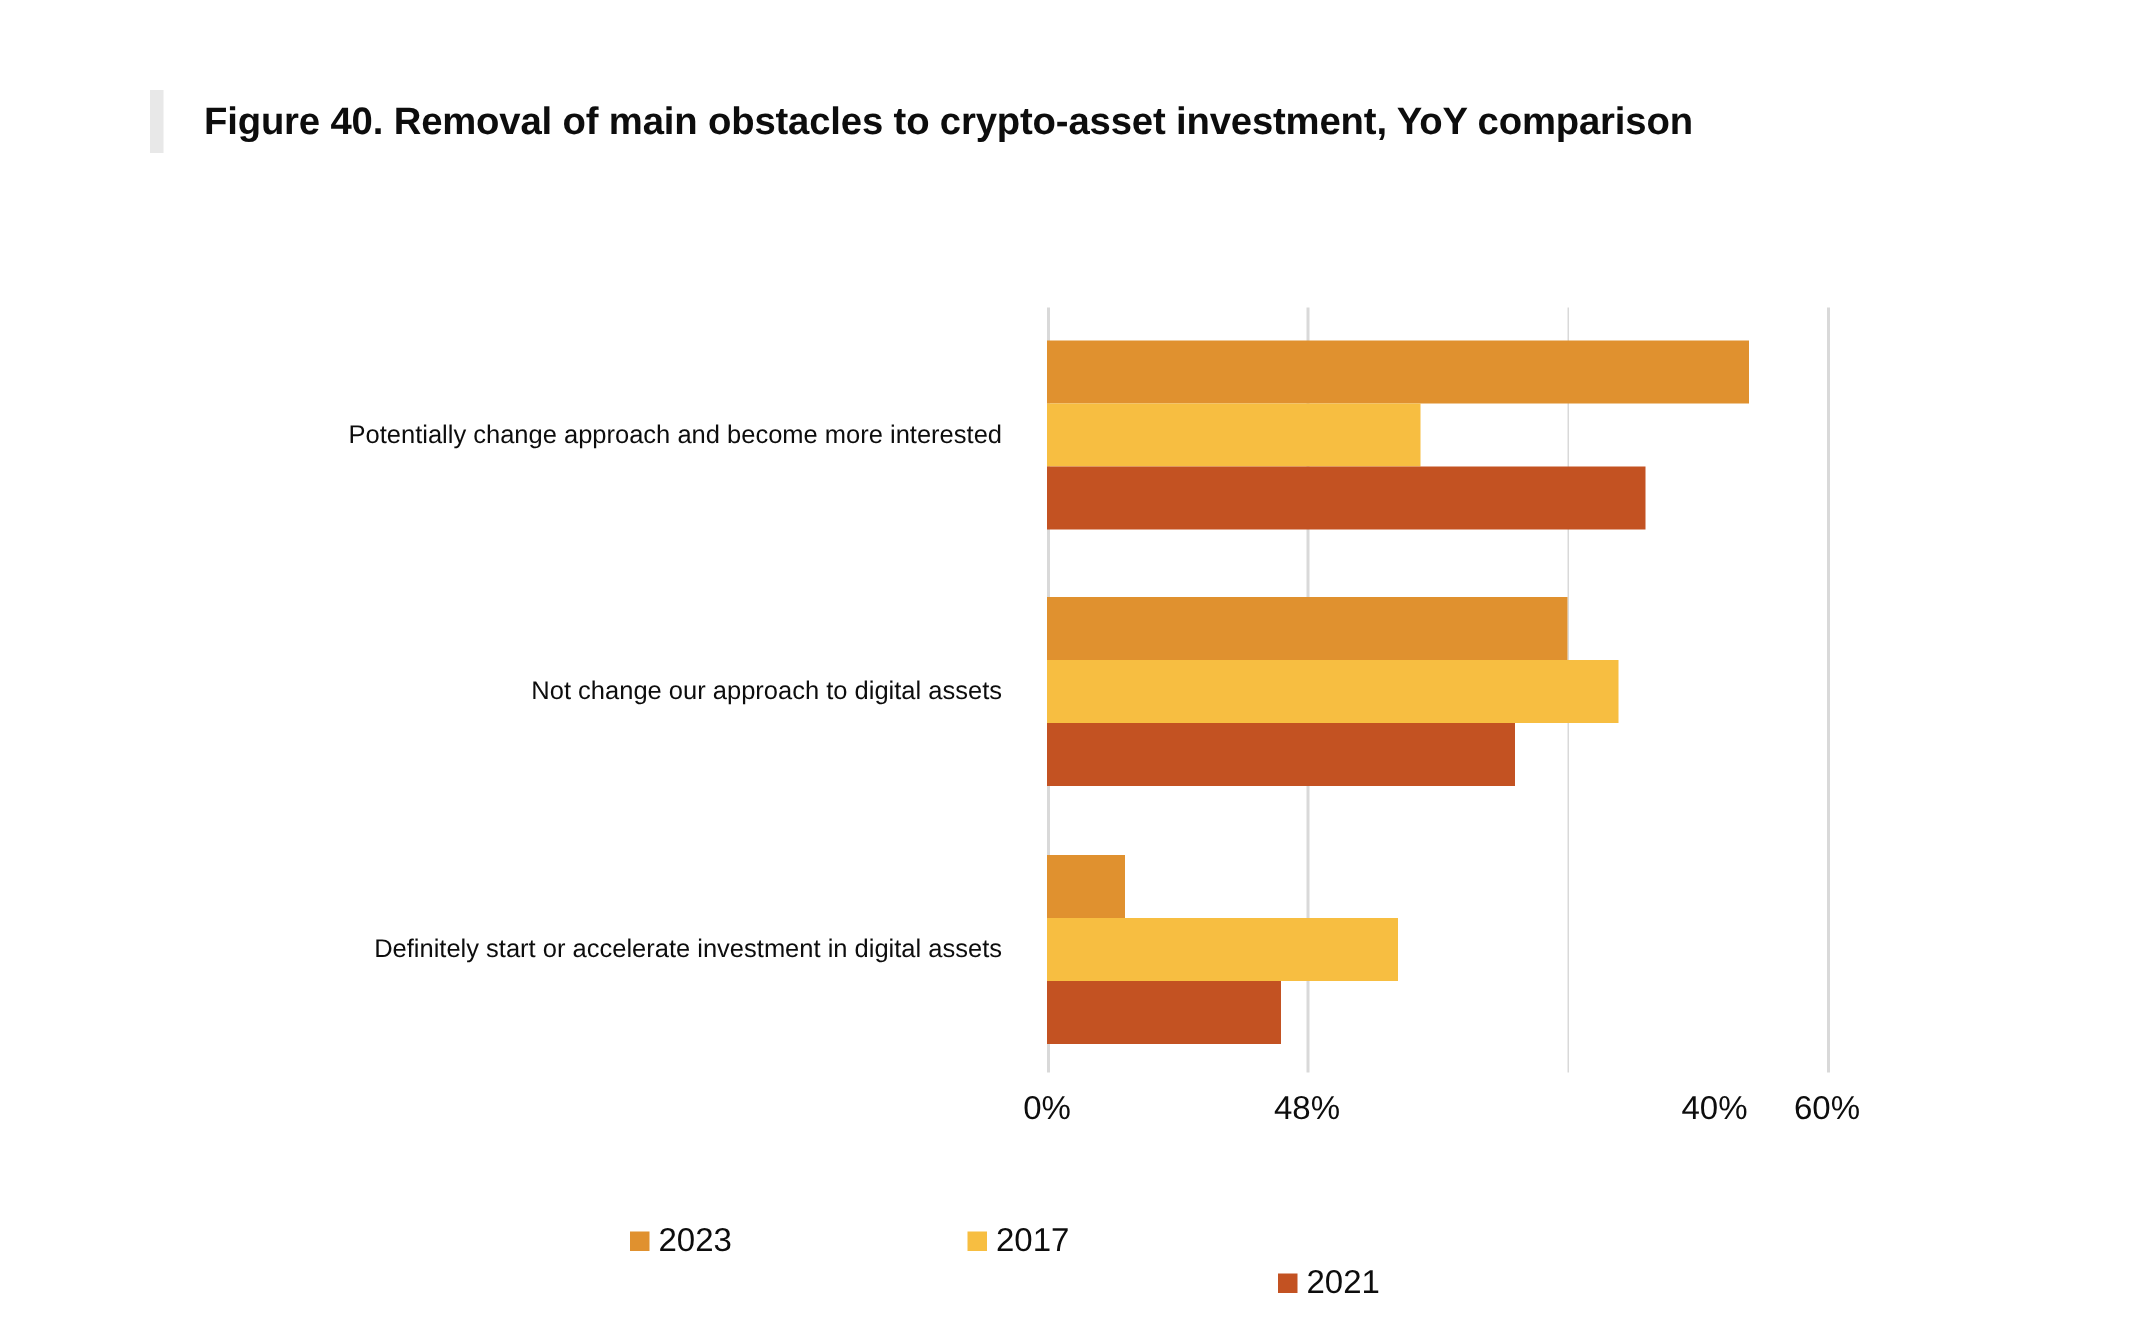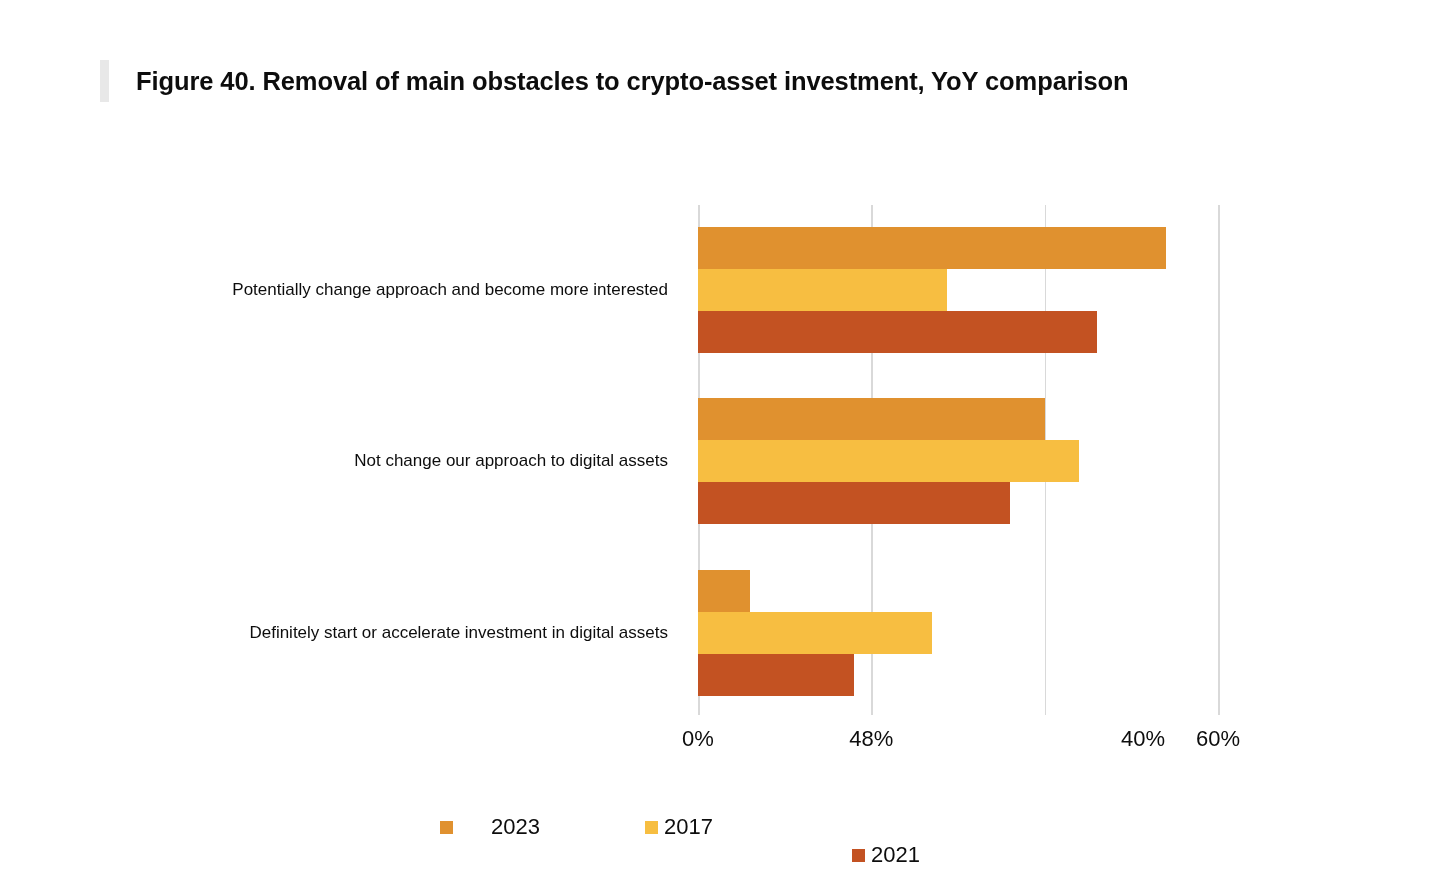--- a/index.html
+++ b/index.html
@@ -152,21 +152,21 @@
       <div class="xtick-label" style="left: 1218px;">60%</div>
     </div>
 
   <div id="catlabels">
       <div class="cat-label-wrap" style="top: 290px;">Potentially change approach and become more interested</div>
       <div class="cat-label-wrap" style="top: 461px;">Not change our approach to digital assets</div>
       <div class="cat-label-wrap" style="top: 633px; text-align: right;">Definitely start or accelerate investment in digital assets</div>
     </div>
 
   <div class="legend" id="legend">
-      <div class="legend-item" style="left: 440px; gap: 32px;">
+      <div class="legend-item" style="left: 420px;">
         <span class="legend-swatch" style="background: rgb(224, 145, 47);"></span>
         <span class="legend-text">2023</span>
       </div>
       <div class="legend-item" style="left: 645px;">
         <span class="legend-swatch" style="background: rgb(247, 190, 65);"></span>
         <span class="legend-text">2017</span>
       </div>
       <div class="legend-item" style="left: 852px; margin-top: 28px;">
         <span class="legend-swatch" style="background: rgb(195, 82, 34);"></span>
         <span class="legend-text">2021</span>

